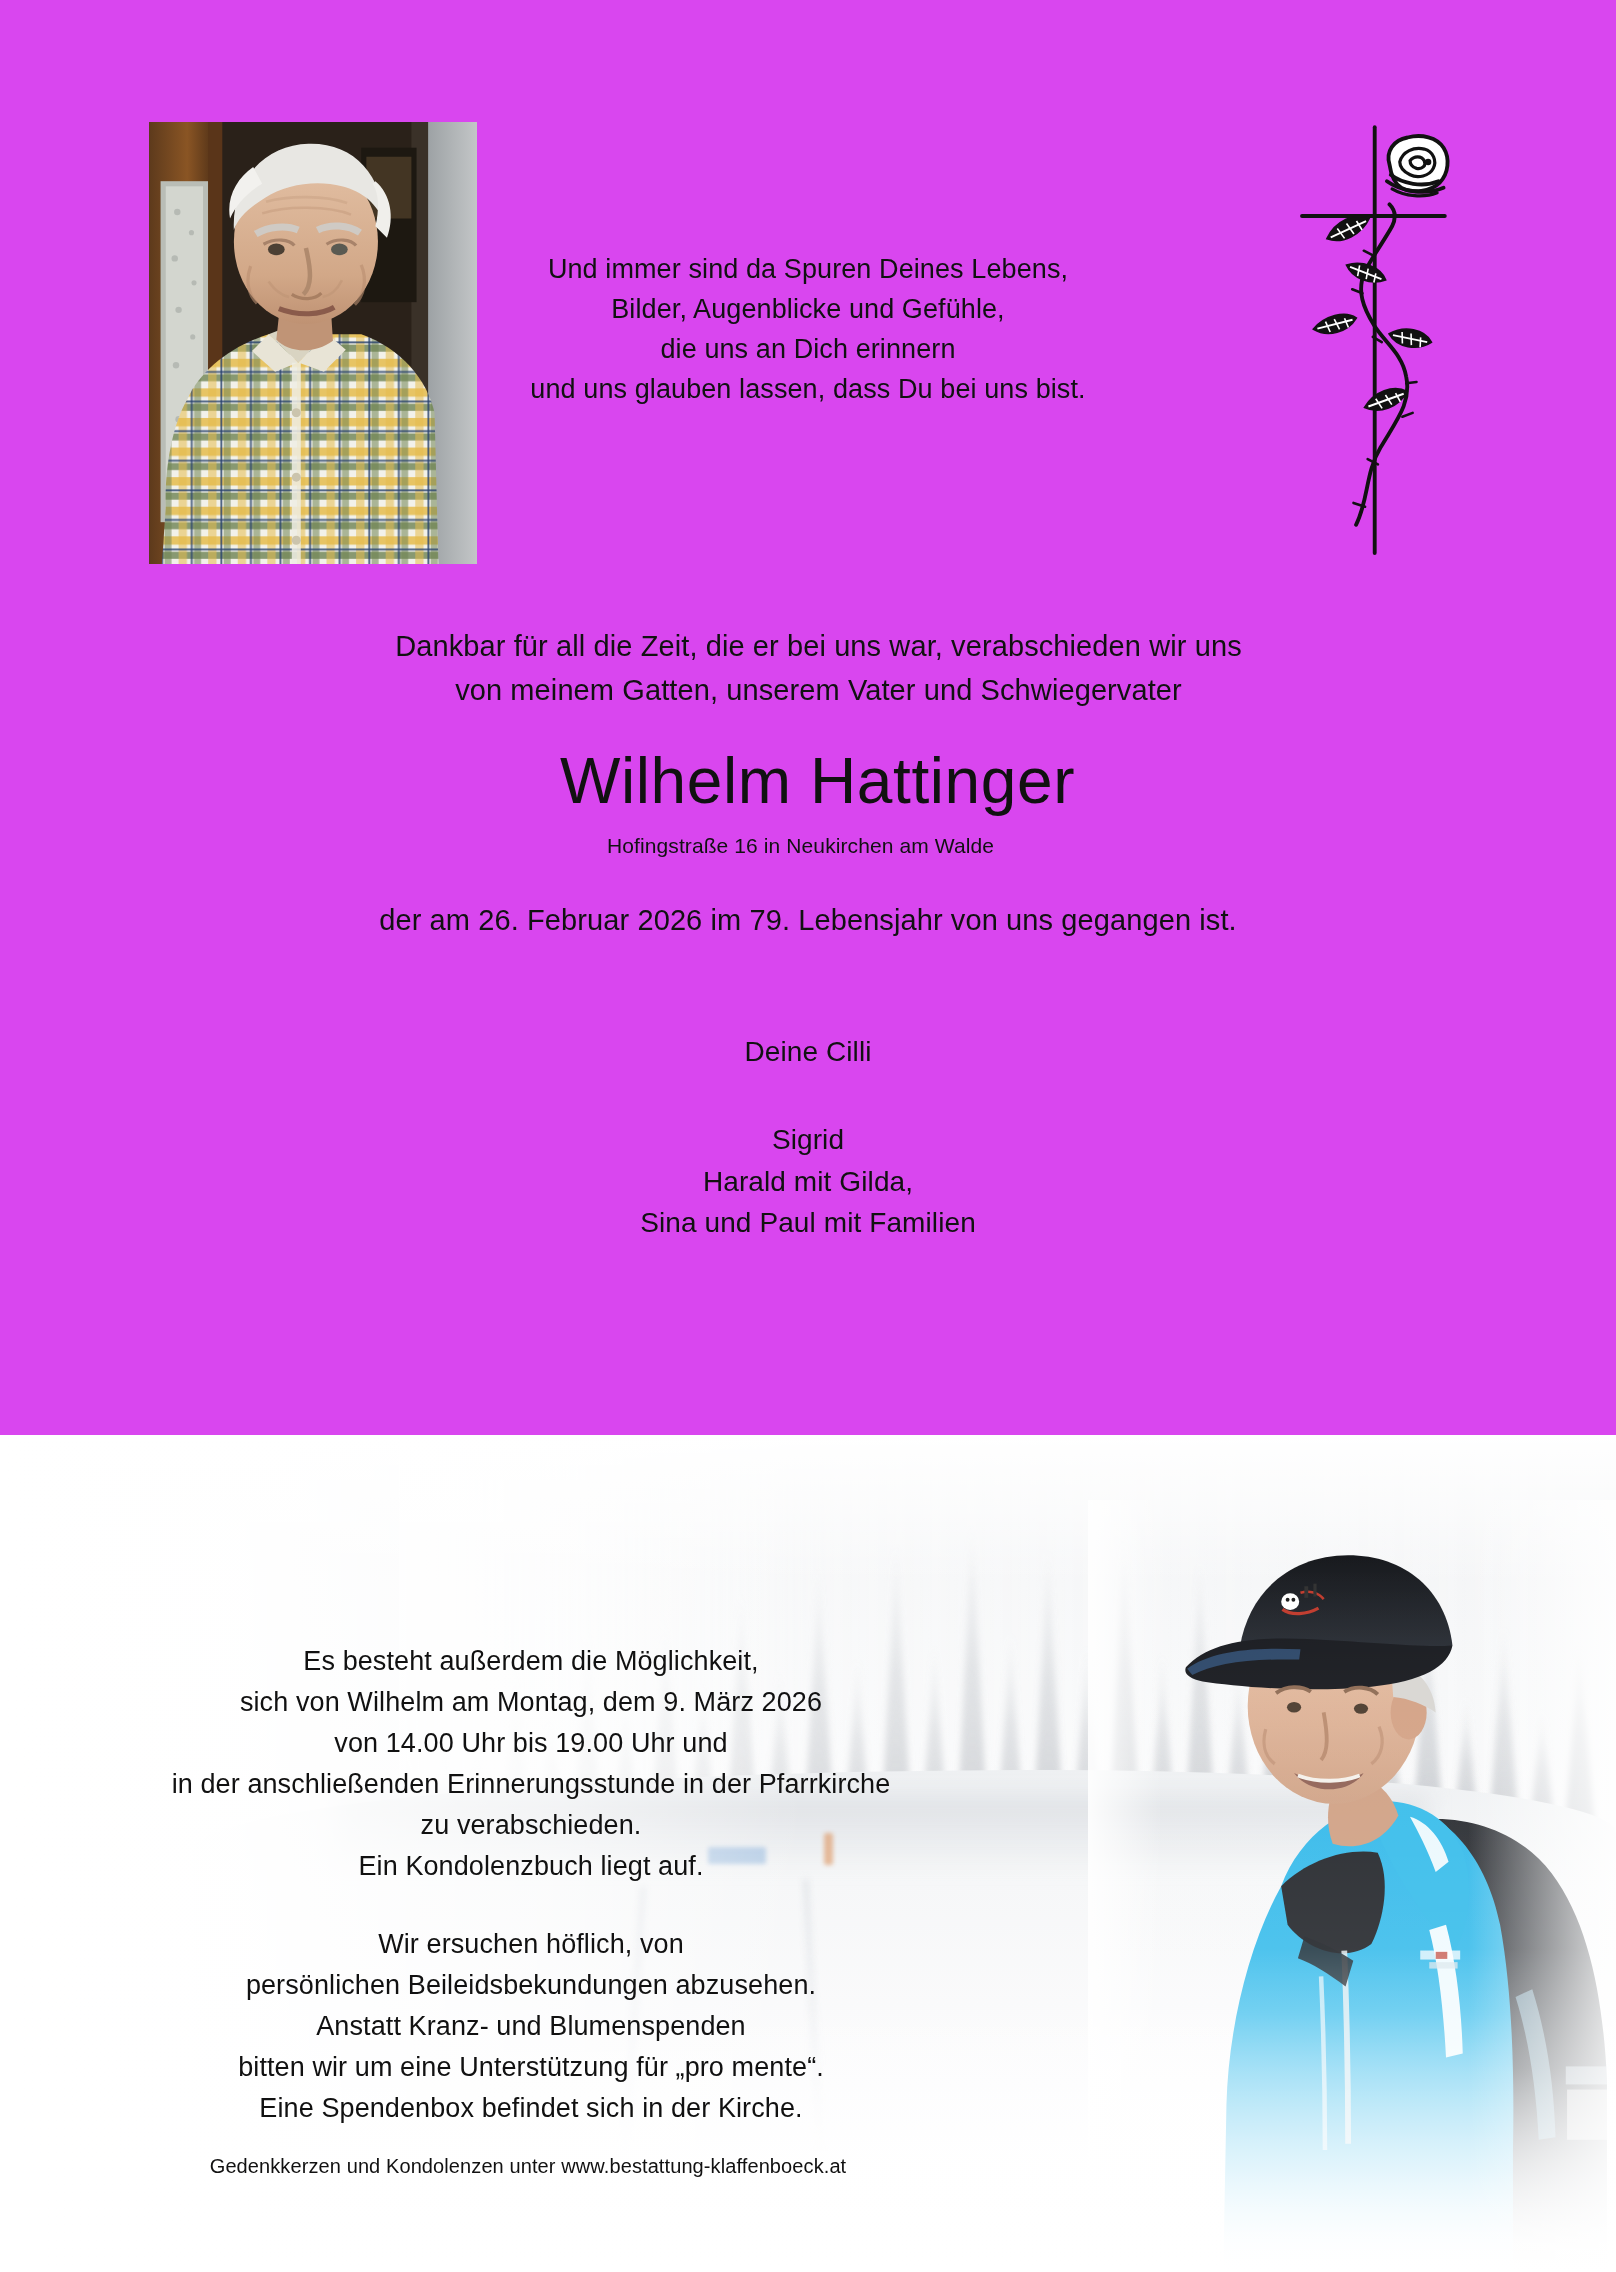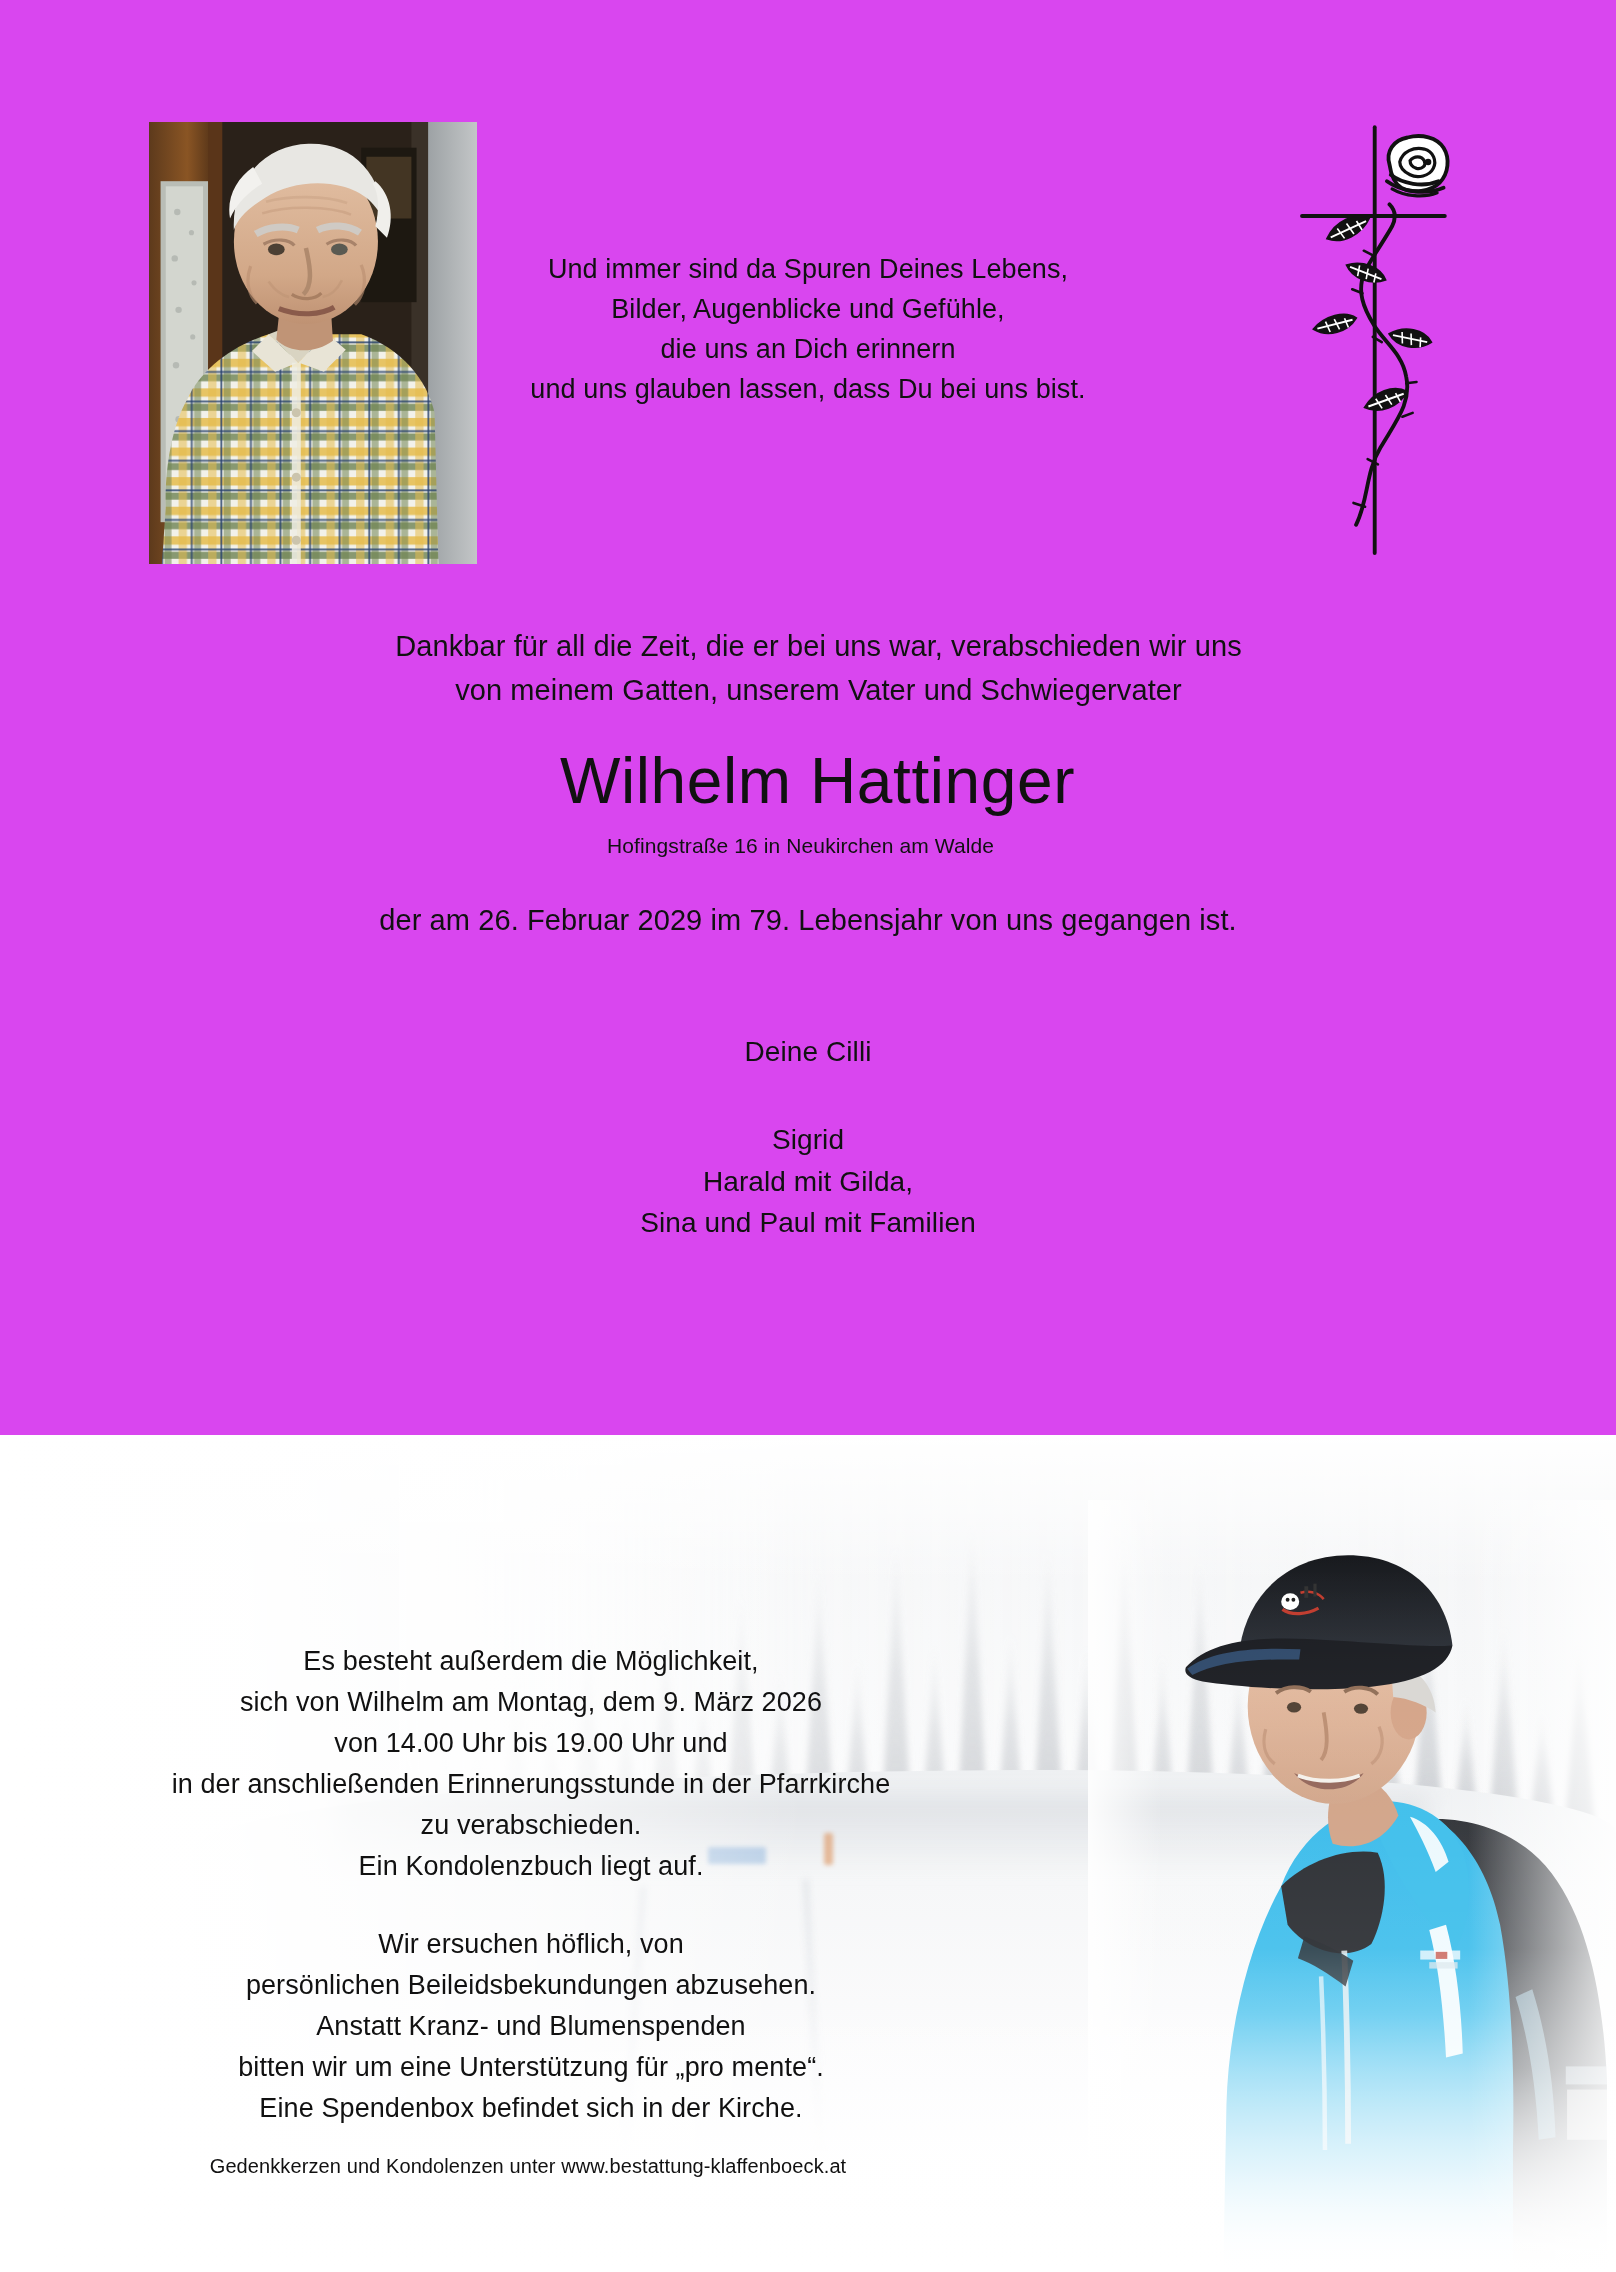--- a/index.html
+++ b/index.html
@@ -554,21 +554,21 @@
 die uns an Dich erinnern
 und uns glauben lassen, dass Du bei uns bist.</div>
 
   <div class="txt intro">Dankbar für all die Zeit, die er bei uns war, verabschieden wir uns
 von meinem Gatten, unserem Vater und Schwiegervater</div>
 
   <div class="txt deceased-name">Wilhelm Hattinger</div>
 
   <div class="txt deceased-address">Hofingstraße 16 in Neukirchen am Walde</div>
 
-  <div class="txt death-line">der am 26. Februar 2029 im 79. Lebensjahr von uns gegangen ist.</div>
+  <div class="txt death-line">der am 26. Februar 2026 im 79. Lebensjahr von uns gegangen ist.</div>
 
   <div class="txt widow">Deine Cilli</div>
 
   <div class="txt family">Sigrid
 Harald mit Gilda,
 Sina und Paul mit Familien</div>
 
 
   <div class="txt visitation">Es besteht außerdem die Möglichkeit,
 sich von Wilhelm am Montag, dem 9. März 2026

